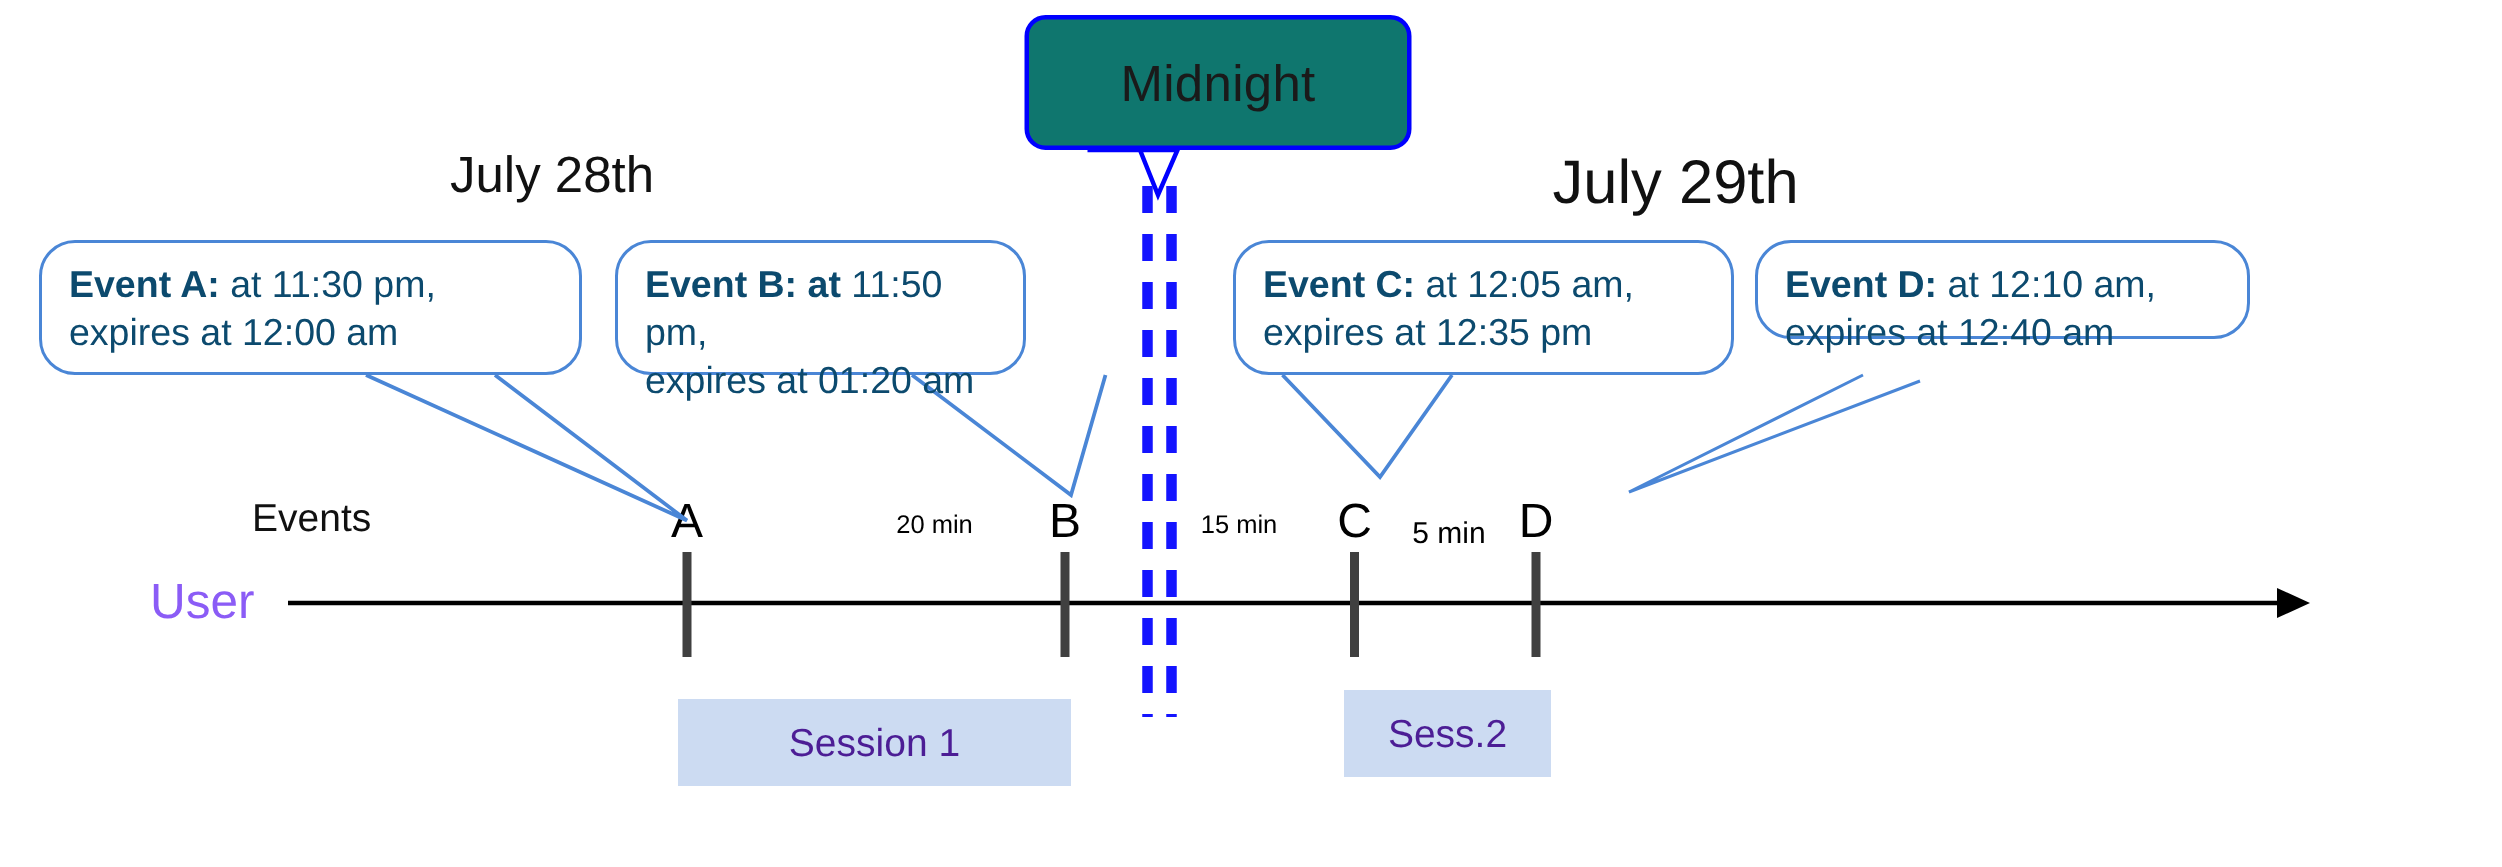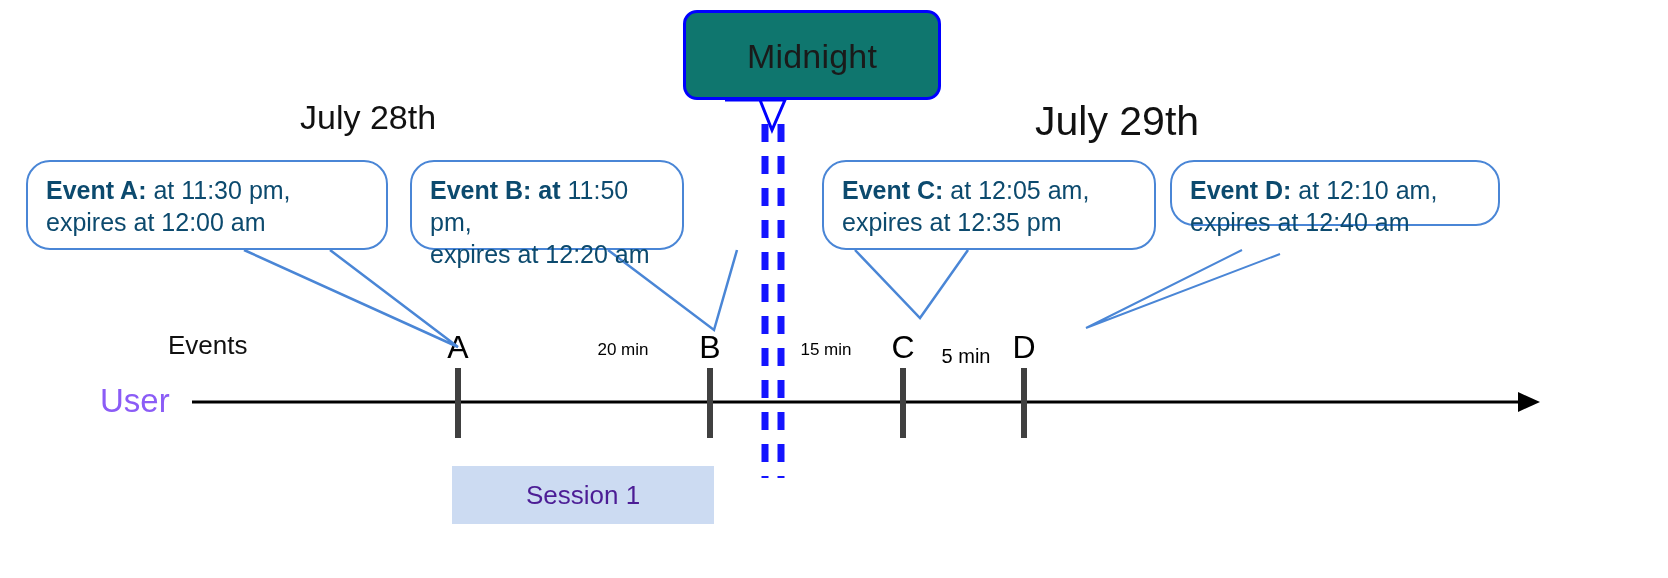--- a/index.html
+++ b/index.html
@@ -119,21 +119,21 @@
     <div class="midnight-label">Midnight</div>
   </div>
 
   <div class="abs callout callout-a">
     <span><b>Event A:</b><span> at 11:30 pm,</span></span>
     <span class="l2">expires at 12:00 am</span>
   </div>
 
   <div class="abs callout callout-b">
     <span><b>Event B: at</b><span> 11:50 pm,</span></span>
-    <span class="l2">expires at 12:20 am</span>
+    <span class="l2">expires at 01:20 am</span>
   </div>
 
   <div class="abs callout callout-c">
     <span><b>Event C:</b><span> at 12:05 am,</span></span>
     <span class="l2">expires at 12:35 pm</span>
   </div>
 
   <div class="abs callout callout-d">
     <span><b>Event D:</b><span>  at 12:10 am,</span></span>
     <span class="l2">expires at 12:40 am</span>
@@ -173,14 +173,17 @@
   <div class="abs tick-letter" style="left:883px; top:329px;">C</div>
   <div class="abs tick-letter" style="left:1004px; top:329px;">D</div>
 
   <div class="abs gap-label" style="left:573px; top:340px; width:100px;">20 min</div>
   <div class="abs gap-label" style="left:776px; top:340px; width:100px;">15 min</div>
   <div class="abs gap-label small" style="left:926px; top:345px; width:80px;">5 min</div>
 
   <div class="abs session-box session-1">
     <span>Session 1</span>
   </div>
+  <div class="abs session-box session-2">
+    <span>Sess.2</span>
+  </div>
 
 </div>
 
 </body></html>

